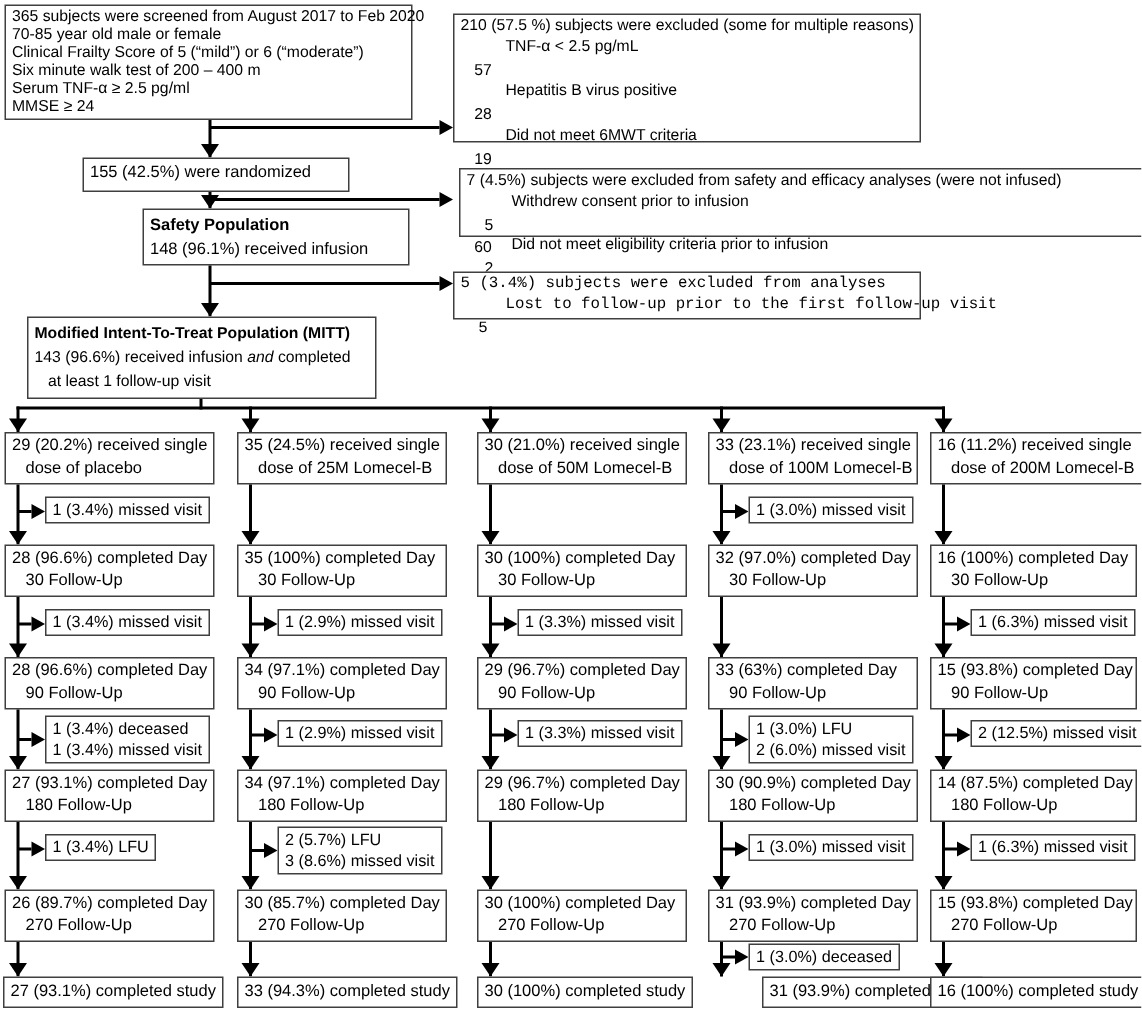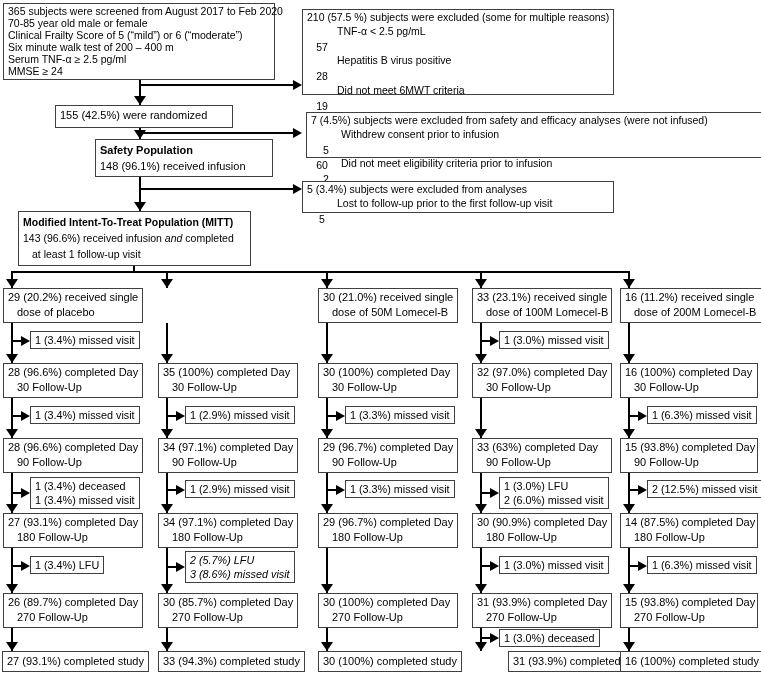--- a/index.html
+++ b/index.html
@@ -92,21 +92,21 @@
   <div class="vline" style="left:139px; top:128px; width:2px; height:11px;"></div>
   <div class="arr-d" style="left:134px; top:130px;"></div>
   <div class="hline" style="left:140px; top:132px; width:153px; height:2px;"></div>
   <div class="arr-r" style="left:293px; top:128px;"></div>
 
   <div class="box" style="left:55px; top:139px; width:178px; height:38px; line-height:16px; padding-top:2px;margin-left:40px;">
     <div class="b">Safety Population</div>
     <div>148 (96.1%) received infusion</div>
   </div>
 
-  <div class="box excl" style="left:302px; top:181px; width:312px; height:32px;">
+  <div class="box excl" style="left:302px; top:181px; width:312px; height:32px;font-family:Liberation Mono, monospace;">
     <div>5 (3.4%) subjects were excluded from analyses</div>
     <div class="excl-row">
       <span class="excl-num">5</span>
       <span class="excl-reason">Lost to follow-up prior to the first follow-up visit</span>
     </div>
   </div>
 
   <div class="vline" style="left:139px; top:177px; width:2px; height:34px;"></div>
   <div class="arr-d" style="left:134px; top:202px;"></div>
   <div class="hline" style="left:140px; top:188px; width:153px; height:2px;"></div>
@@ -173,20 +173,24 @@
     <div class="ind">270 Follow-Up</div>
   </div>
   <div class="vline" style="left:11px; top:628px; width:2px; height:23px;"></div>
   <div class="arr-d" style="left:6px; top:642px;"></div>
   <div class="box nw" style="left:2px; top:651px; height:21px; line-height:16px;">
     <div>27 (93.1%) completed study</div>
   </div>
 
   <div class="vline" style="left:166px; top:271px; width:2px; height:17px;"></div>
   <div class="arr-d" style="left:161px; top:279px;"></div>
+  <div class="box" style="left:158px; top:288px; width:140px; height:35px;">
+    <div>35 (24.5%) received single</div>
+    <div class="ind">dose of 25M Lomecel-B</div>
+  </div>
   <div class="vline" style="left:166px; top:323px; width:2px; height:40px;"></div>
   <div class="arr-d" style="left:161px; top:354px;"></div>
   <div class="box" style="left:158px; top:363px; width:140px; height:35px;">
     <div>35 (100%) completed Day</div>
     <div class="ind">30 Follow-Up</div>
   </div>
   <div class="vline" style="left:166px; top:398px; width:2px; height:40px;"></div>
   <div class="arr-d" style="left:161px; top:429px;"></div>
   <div class="hline" style="left:167px; top:415px; width:9px; height:2px;"></div>
   <div class="arr-r" style="left:176px; top:411px;"></div>
@@ -205,21 +209,21 @@
     <div>1 (2.9%) missed visit</div>
   </div>
   <div class="box" style="left:158px; top:513px; width:140px; height:35px;">
     <div>34 (97.1%) completed Day</div>
     <div class="ind">180 Follow-Up</div>
   </div>
   <div class="vline" style="left:166px; top:548px; width:2px; height:45px;"></div>
   <div class="arr-d" style="left:161px; top:584px;"></div>
   <div class="hline" style="left:167px; top:566px; width:9px; height:2px;"></div>
   <div class="arr-r" style="left:176px; top:562px;"></div>
-  <div class="box side" style="left:185px; top:551px;font-style:italic;">
+  <div class="box side" style="left:185px; top:551px;">
     <div>2 (5.7%) LFU</div>
     <div>3 (8.6%) missed visit</div>
   </div>
   <div class="box" style="left:158px; top:593px; width:140px; height:35px;">
     <div>30 (85.7%) completed Day</div>
     <div class="ind">270 Follow-Up</div>
   </div>
   <div class="vline" style="left:166px; top:628px; width:2px; height:23px;"></div>
   <div class="arr-d" style="left:161px; top:642px;"></div>
   <div class="box nw" style="left:158px; top:651px; height:21px; line-height:16px;">

